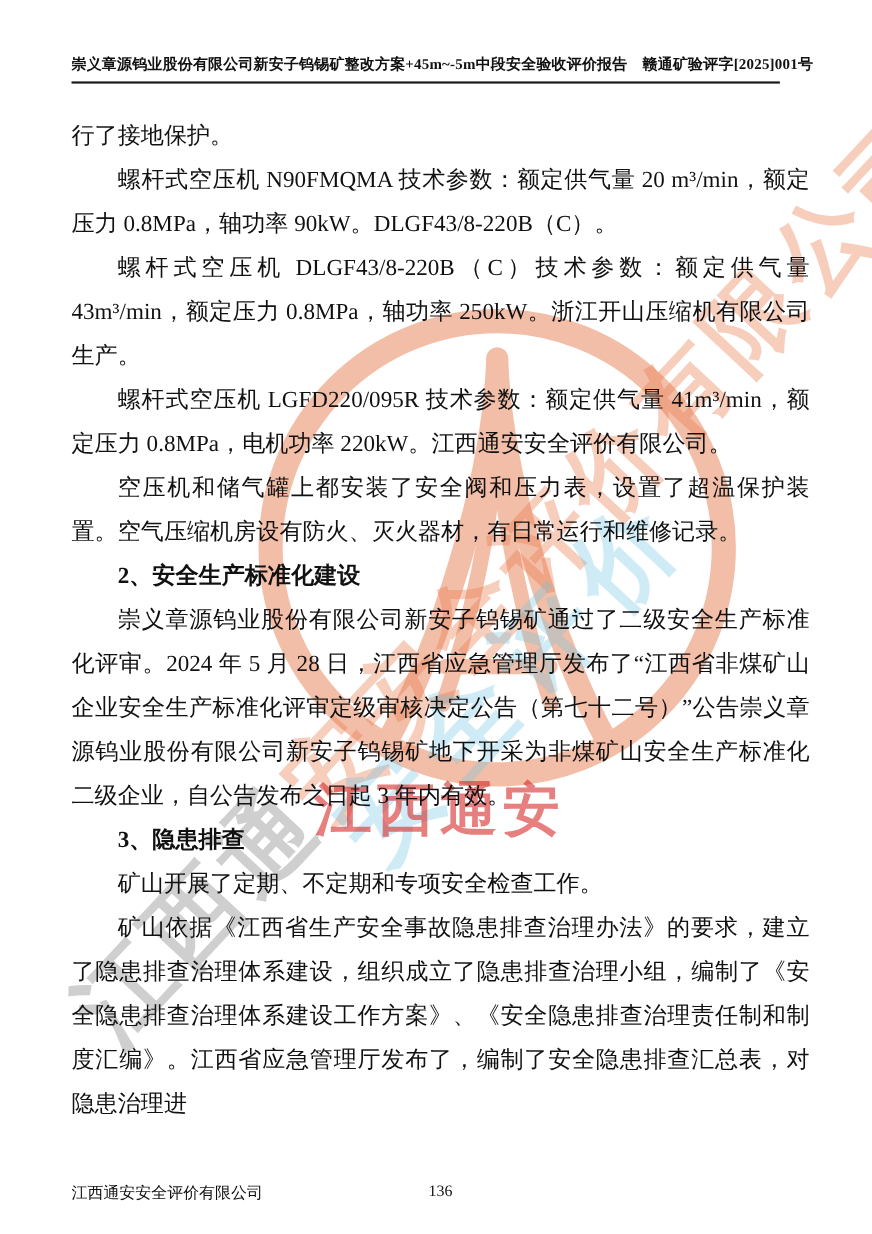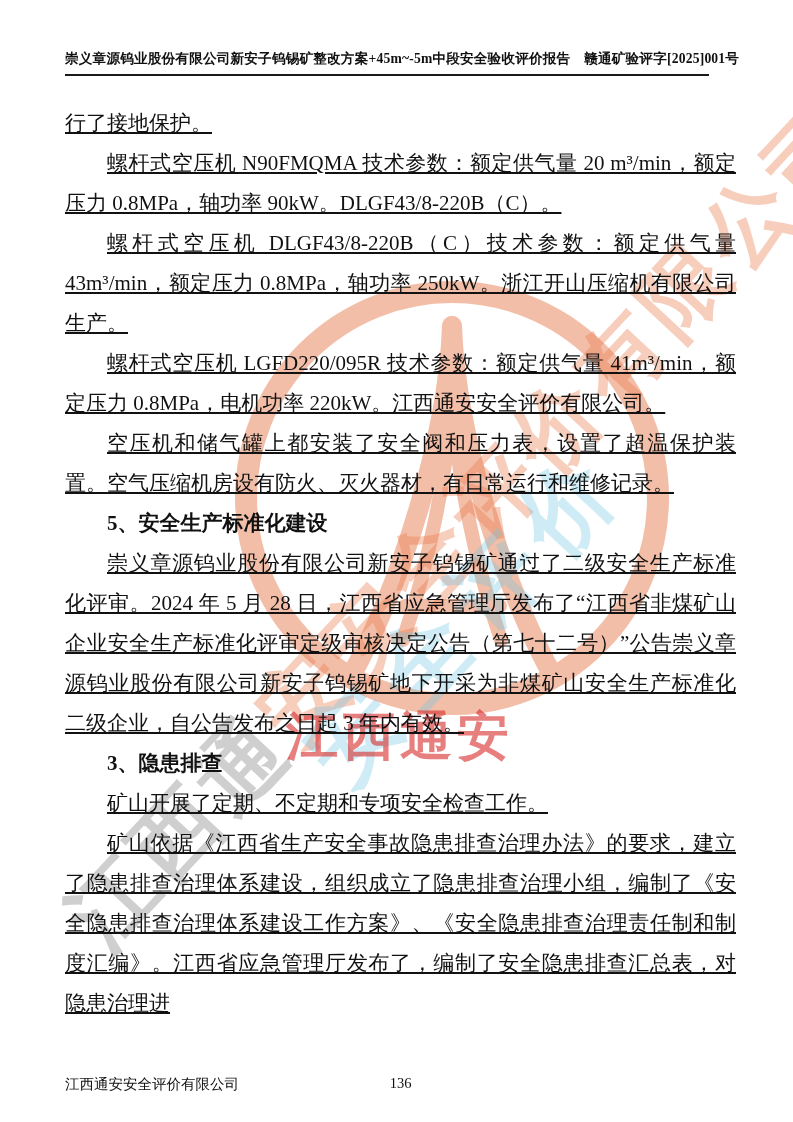--- a/index.html
+++ b/index.html
@@ -29,21 +29,21 @@
   
   .content{position:relative;z-index:1;}
   .header{margin:50px 84px 0 65px;}
   .header-title{
     font-size:13.6px;font-weight:bold;white-space:nowrap;letter-spacing:0.2px;
     padding-bottom:6px;border-bottom:2.5px solid #1a1a1a;
   }
   .body{
     margin:27px 57px 0 65px;font-size:21px;line-height:40px;text-align:justify;
   }
-  .para{margin:0;text-indent:2em;text-decoration:underline;}
+  .para{margin:0;text-indent:2em;}
   .para.no-indent{text-indent:0;}
   .heading{margin:0;text-indent:2em;font-weight:bold;}
   .footer{position:absolute;left:65px;right:57px;top:1025px;font-size:14.5px;z-index:1;}
   .footer-page{position:absolute;left:0;right:0;text-align:center;}
   .footer-company{position:relative;z-index:1;margin-top:44px;}
 </style>
 </head>
 <body>
 
 <div class="page">
@@ -70,21 +70,21 @@
     <div class="header">
       <div class="header-title">崇义章源钨业股份有限公司新安子钨锡矿整改方案+45m~-5m中段安全验收评价报告　赣通矿验评字[2025]001号</div>
     </div>
 
     <div class="body">
       <p class="para no-indent">行了接地保护。</p>
       <p class="para">螺杆式空压机 N90FMQMA 技术参数：额定供气量 20 m³/min，额定压力 0.8MPa，轴功率 90kW。DLGF43/8-220B（C）。</p>
       <p class="para">螺杆式空压机 DLGF43/8-220B（C）技术参数：额定供气量 43m³/min，额定压力 0.8MPa，轴功率 250kW。浙江开山压缩机有限公司生产。</p>
       <p class="para">螺杆式空压机 LGFD220/095R 技术参数：额定供气量 41m³/min，额定压力 0.8MPa，电机功率 220kW。江西通安安全评价有限公司。</p>
       <p class="para">空压机和储气罐上都安装了安全阀和压力表，设置了超温保护装置。空气压缩机房设有防火、灭火器材，有日常运行和维修记录。</p>
-      <p class="heading">5、安全生产标准化建设</p>
+      <p class="heading">2、安全生产标准化建设</p>
       <p class="para">崇义章源钨业股份有限公司新安子钨锡矿通过了二级安全生产标准化评审。2024 年 5 月 28 日，江西省应急管理厅发布了“江西省非煤矿山企业安全生产标准化评审定级审核决定公告（第七十二号）”公告崇义章源钨业股份有限公司新安子钨锡矿地下开采为非煤矿山安全生产标准化二级企业，自公告发布之日起 3 年内有效。</p>
       <p class="heading">3、隐患排查</p>
       <p class="para">矿山开展了定期、不定期和专项安全检查工作。</p>
       <p class="para">矿山依据《江西省生产安全事故隐患排查治理办法》的要求，建立了隐患排查治理体系建设，组织成立了隐患排查治理小组，编制了《安全隐患排查治理体系建设工作方案》、《安全隐患排查治理责任制和制度汇编》。江西省应急管理厅发布了，编制了安全隐患排查汇总表，对隐患治理进</p>
     </div>
 
     <div class="footer">
       <span class="footer-page">136</span>
       <span class="footer-company">江西通安安全评价有限公司</span>
     </div>

